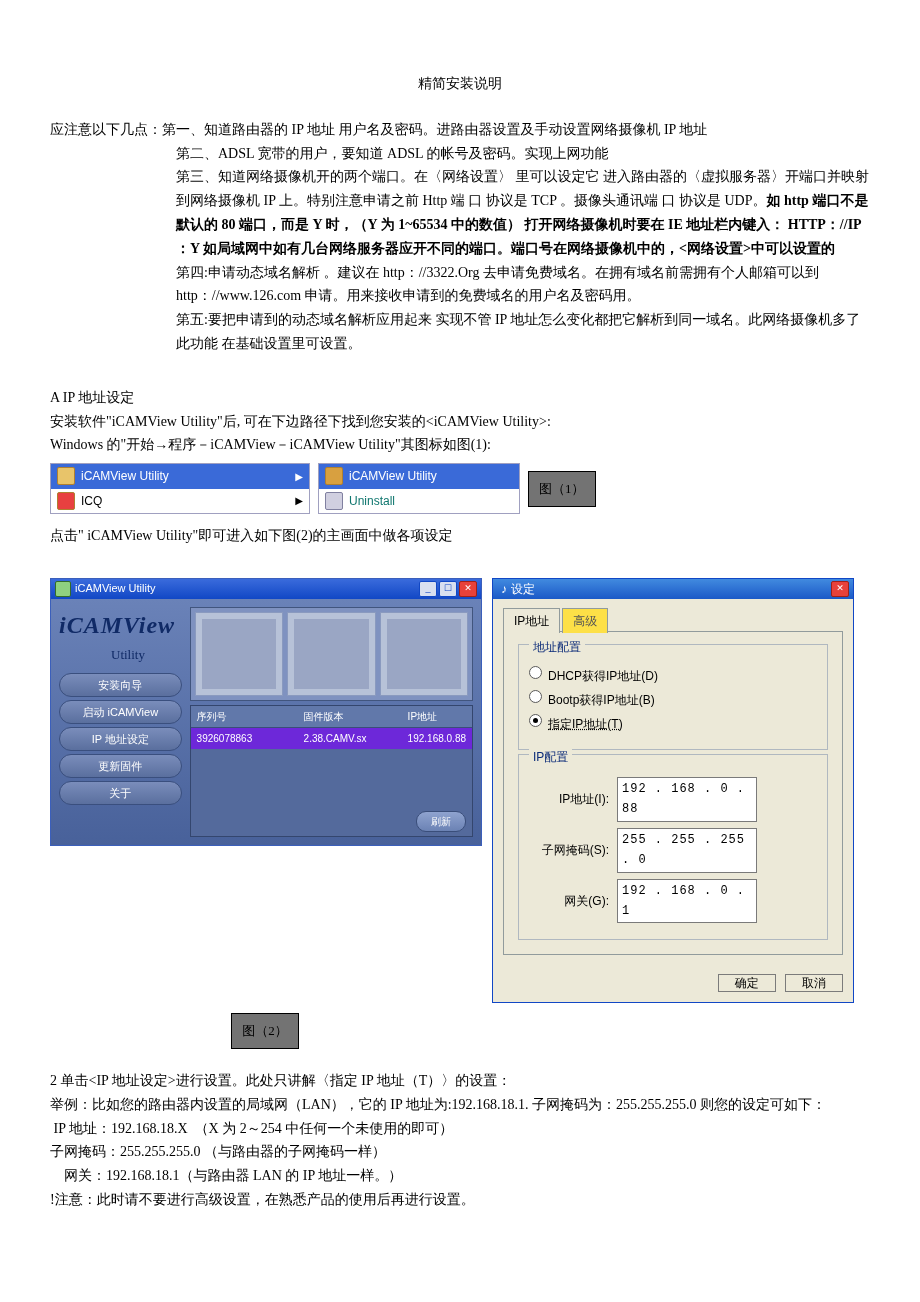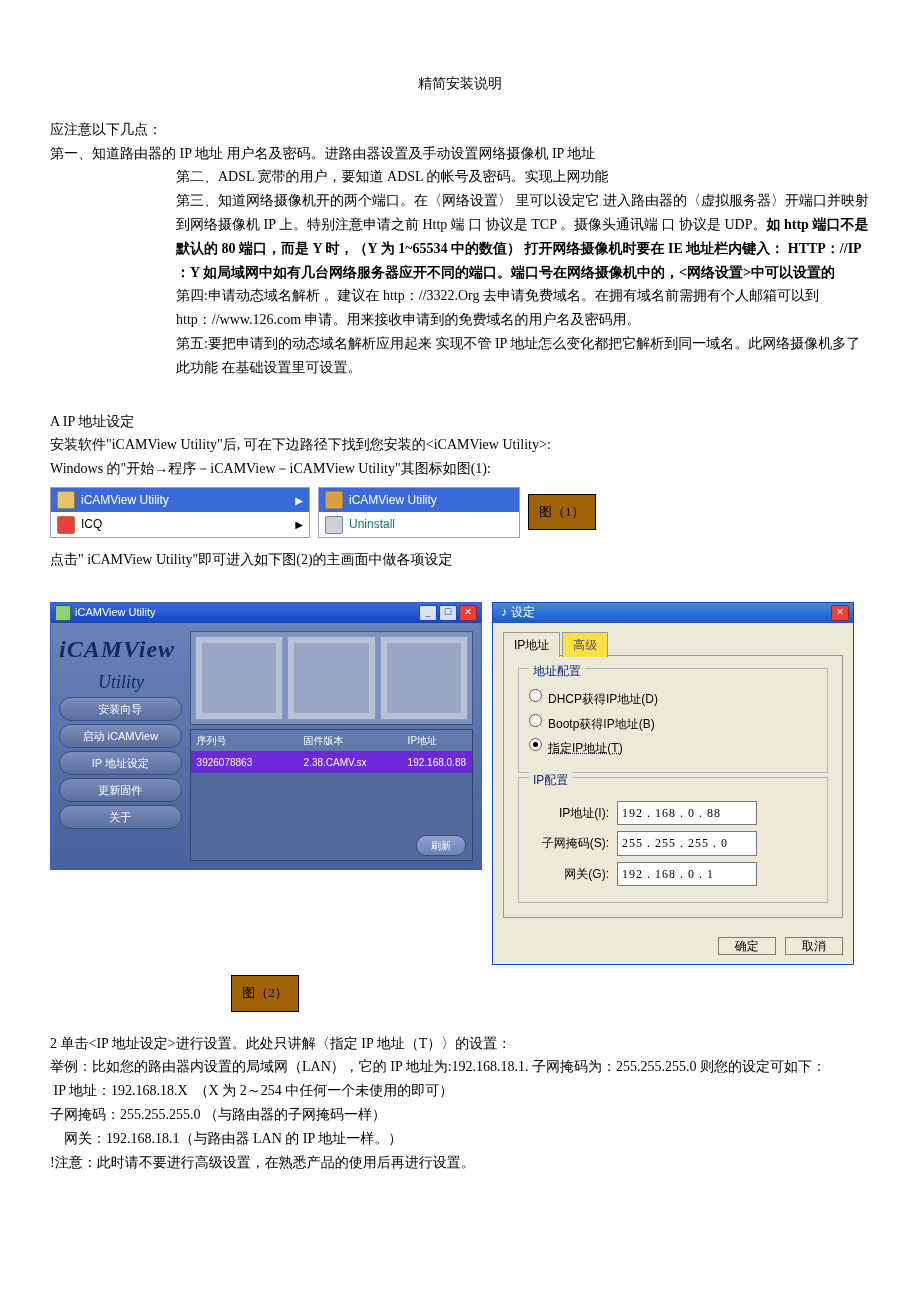--- a/index.html
+++ b/index.html
@@ -8,21 +8,21 @@
     line-height: 1.7;
     margin: 0;
     padding: 70px 50px 50px 50px;
     color: #000;
     background: #fff;
   }
   .title-block { text-align: center; font-family: "SimSun", serif; }
   .title-main { font-weight: bold; font-size: 15px; }
   .title-sub { font-size: 14px; margin-top: 2px; }
   .para { margin-top: 22px; }
-  .row { display: flex; align-items: flex-start; flex-direction: column; }
+  .row { display: flex; align-items: flex-start; }
   .lead { white-space: nowrap; }
   .cont { flex: 1; }
   .indent-block { margin-left: 126px; }
   .bold { font-weight: bold; }
   .section-a { margin-top: 30px; }
 
   .menu-img1 {
     display: flex;
     align-items: center;
     gap: 8px;
@@ -54,21 +54,21 @@
   .menu-sub {
     border:1px solid #a0a0c0;
     width: 200px;
   }
   .menu-sub .menu-item { background:#3a6ad8; color:#fff; }
   .menu-sub .menu-item.white { background:#fff; color:#0f766e; }
   .fig-label-box {
     border: 1px solid #000;
     padding: 6px 10px;
     font-size: 13px;
-    background:#a16207;
+    background:#737373;
   }
 
   .figure2-wrap { display:flex; gap:10px; margin-top: 30px; align-items:flex-start; flex-wrap:wrap;}
 
   .utility-window {
     width: 430px;
     border: 1px solid #3b5fbb;
     font-family: Tahoma, Arial, sans-serif;
     font-size: 11px;
     color:#000;
@@ -89,21 +89,21 @@
     position:relative;
     padding: 8px;
     display:flex;
   }
   .utility-left { width: 170px; display:flex; flex-direction:column; gap:3px; margin-top: 66px;}
   .logo-area {
     position:absolute; top:6px; left:8px;
     color:#102a66; font-family: "Times New Roman", serif;
   }
   .logo-main { font-size: 24px; font-style: italic; font-weight:bold; letter-spacing:1px;}
-  .logo-sub { font-size: 18px; font-style: italic; margin-left: 39px; margin-top:-2px;}
+  .logo-sub { font-size: 13px; margin-left: 52px; margin-top:-2px;}
   .pill-btn {
     background: linear-gradient(#7a8dbb,#5a6f9e);
     color:#fff; border:1px solid #3a4f7e;
     border-radius: 14px;
     height: 22px; line-height:22px;
     text-align:center; font-size:11px;
   }
   .right-pane {
     flex:1; margin-left:8px;
     display:flex; flex-direction:column;
@@ -139,21 +139,21 @@
   .tab.inactive { background:#fde047; color:#555;}
   .tab-panel { border:1px solid #919b9c; border-top:1px solid #919b9c; padding:8px 14px 14px 14px; margin-top:-1px;}
   .fieldset { border:1px solid #b0b8c0; padding:6px 10px 10px 10px; margin-top:4px; }
   .fieldset .legend { font-size:12px; color:#0a2a78; display:inline-block; background:#ece9d8; position:relative; top:-14px; padding:0 4px; }
   .fieldset-inner{ margin-top:-10px; }
   .radio-line { display:flex; gap:6px; margin:4px 0; font-size:12px;}
   .radio { width:11px;height:11px; border:1px solid #5a5a5a; border-radius:50%; display:inline-flex; align-items:center; justify-content:center; background:#fff;}
   .radio.checked::after{ content:""; width:5px;height:5px;background:#000;border-radius:50%;}
   .ip-row { display:flex; align-items:center; margin:6px 0; }
   .ip-label { width:80px; text-align:right; padding-right:8px;}
-  .ip-input { border:1px solid #7a7a7a; background:#fff; padding:1px 4px; font-family: Liberation Serif, serif; font-size:12px; letter-spacing:1px; width:130px;}
+  .ip-input { border:1px solid #7a7a7a; background:#fff; padding:1px 4px; font-family: Liberation Mono, monospace; font-size:12px; letter-spacing:1px; width:130px;}
   .dlg-buttons { text-align:right; padding:8px 10px; }
   .dlg-btn { border:1px solid #7b7b7b; background:#ece9d8; padding:1px 16px; font-size:12px; margin-left:6px;}
   .fig2label-wrap { margin-top: 10px; text-align:center;}
   .fig2label-wrap .fig-label-box { display:inline-block; }
 </style>
 </head>
 <body>
 
 <div class="title-block">
   <div class="title-sub">精简安装说明</div>

